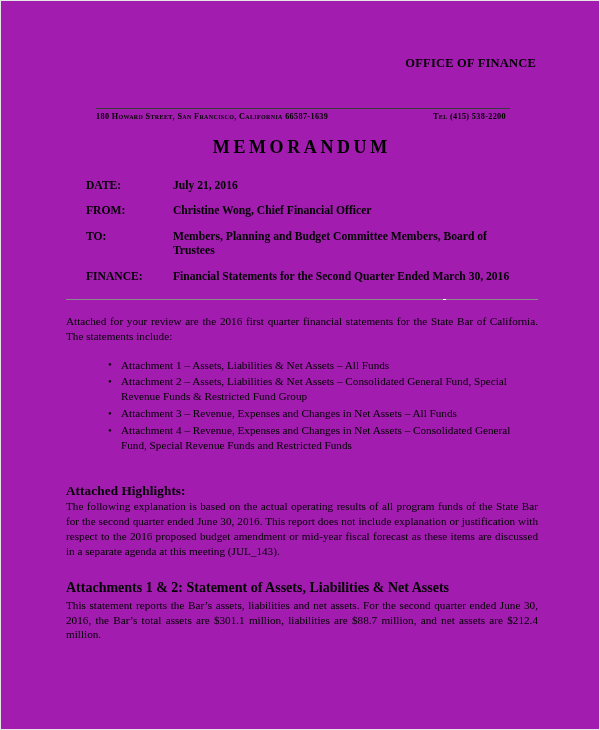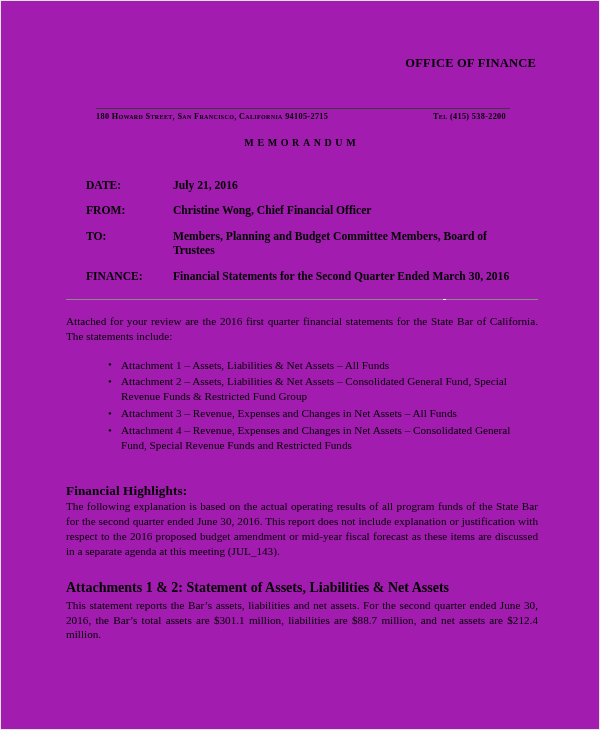--- a/index.html
+++ b/index.html
@@ -64,21 +64,21 @@
   }
 
   
   .memo-title {
     position: absolute;
     left: 0;
     right: 0;
     top: 136px;
     text-align: center;
     font-weight: bold;
-    font-size: 10px;
+    font-size: 18px;
     letter-spacing: 3.6px;
     text-indent: 3.6px;
   }
 
   .fields {
     position: absolute;
     left: 85px;
     right: 63px;
     top: 178px;
     font-size: 11.6px;
@@ -168,21 +168,21 @@
 </style>
 </head>
 <body>
 
 <div class="page">
 
   <div class="letterhead">
     <div class="office-title">OFFICE OF FINANCE</div>
     <div class="addr-rule"></div>
     <div class="addr-row">
-      <span class="addr-street">180 Howard Street, San Francisco, California 94105-2715</span>
+      <span class="addr-street">180 Howard Street, San Francisco, California 66587-1639</span>
       <span class="addr-tel">Tel (415) 538-2200</span>
     </div>
   </div>
 
   <div class="memo-title">MEMORANDUM</div>
 
   <div class="fields">
     <div class="field-row">
       <span class="field-label">DATE:</span>
       <span class="field-value">July 21, 2016</span>
@@ -207,21 +207,21 @@
 
     <p class="just intro">Attached for your review are the 2016 first quarter financial statements for the State Bar of California.  The statements include:</p>
 
     <ul class="attachments">
       <li>Attachment 1 – Assets, Liabilities &amp; Net Assets – All Funds</li>
       <li>Attachment 2 – Assets, Liabilities &amp; Net Assets – Consolidated General Fund, Special Revenue Funds &amp; Restricted Fund Group</li>
       <li>Attachment 3 – Revenue, Expenses and Changes in Net Assets – All Funds</li>
       <li>Attachment 4 – Revenue, Expenses and Changes in Net Assets – Consolidated General Fund, Special Revenue Funds and Restricted Funds</li>
     </ul>
 
-    <p class="section-heading">Financial Highlights:</p>
+    <p class="section-heading">Attached Highlights:</p>
 
     <p class="just para-highlights">The following explanation is based on the actual operating results of all program funds of the State Bar for the second quarter ended June 30, 2016.  This report does not include explanation or justification with respect to the 2016 proposed budget amendment or mid-year fiscal forecast as these items are discussed in a separate agenda at this meeting (JUL_143).</p>
 
     <p class="sub-heading">Attachments 1 &amp; 2: Statement of Assets, Liabilities &amp; Net Assets</p>
 
     <p class="just para-statement">This statement reports the Bar’s assets, liabilities and net assets.  For the second quarter ended June 30, 2016, the Bar’s total assets are $301.1 million, liabilities are $88.7 million, and net assets are $212.4 million.</p>
 
   </div>
 </div>
 

